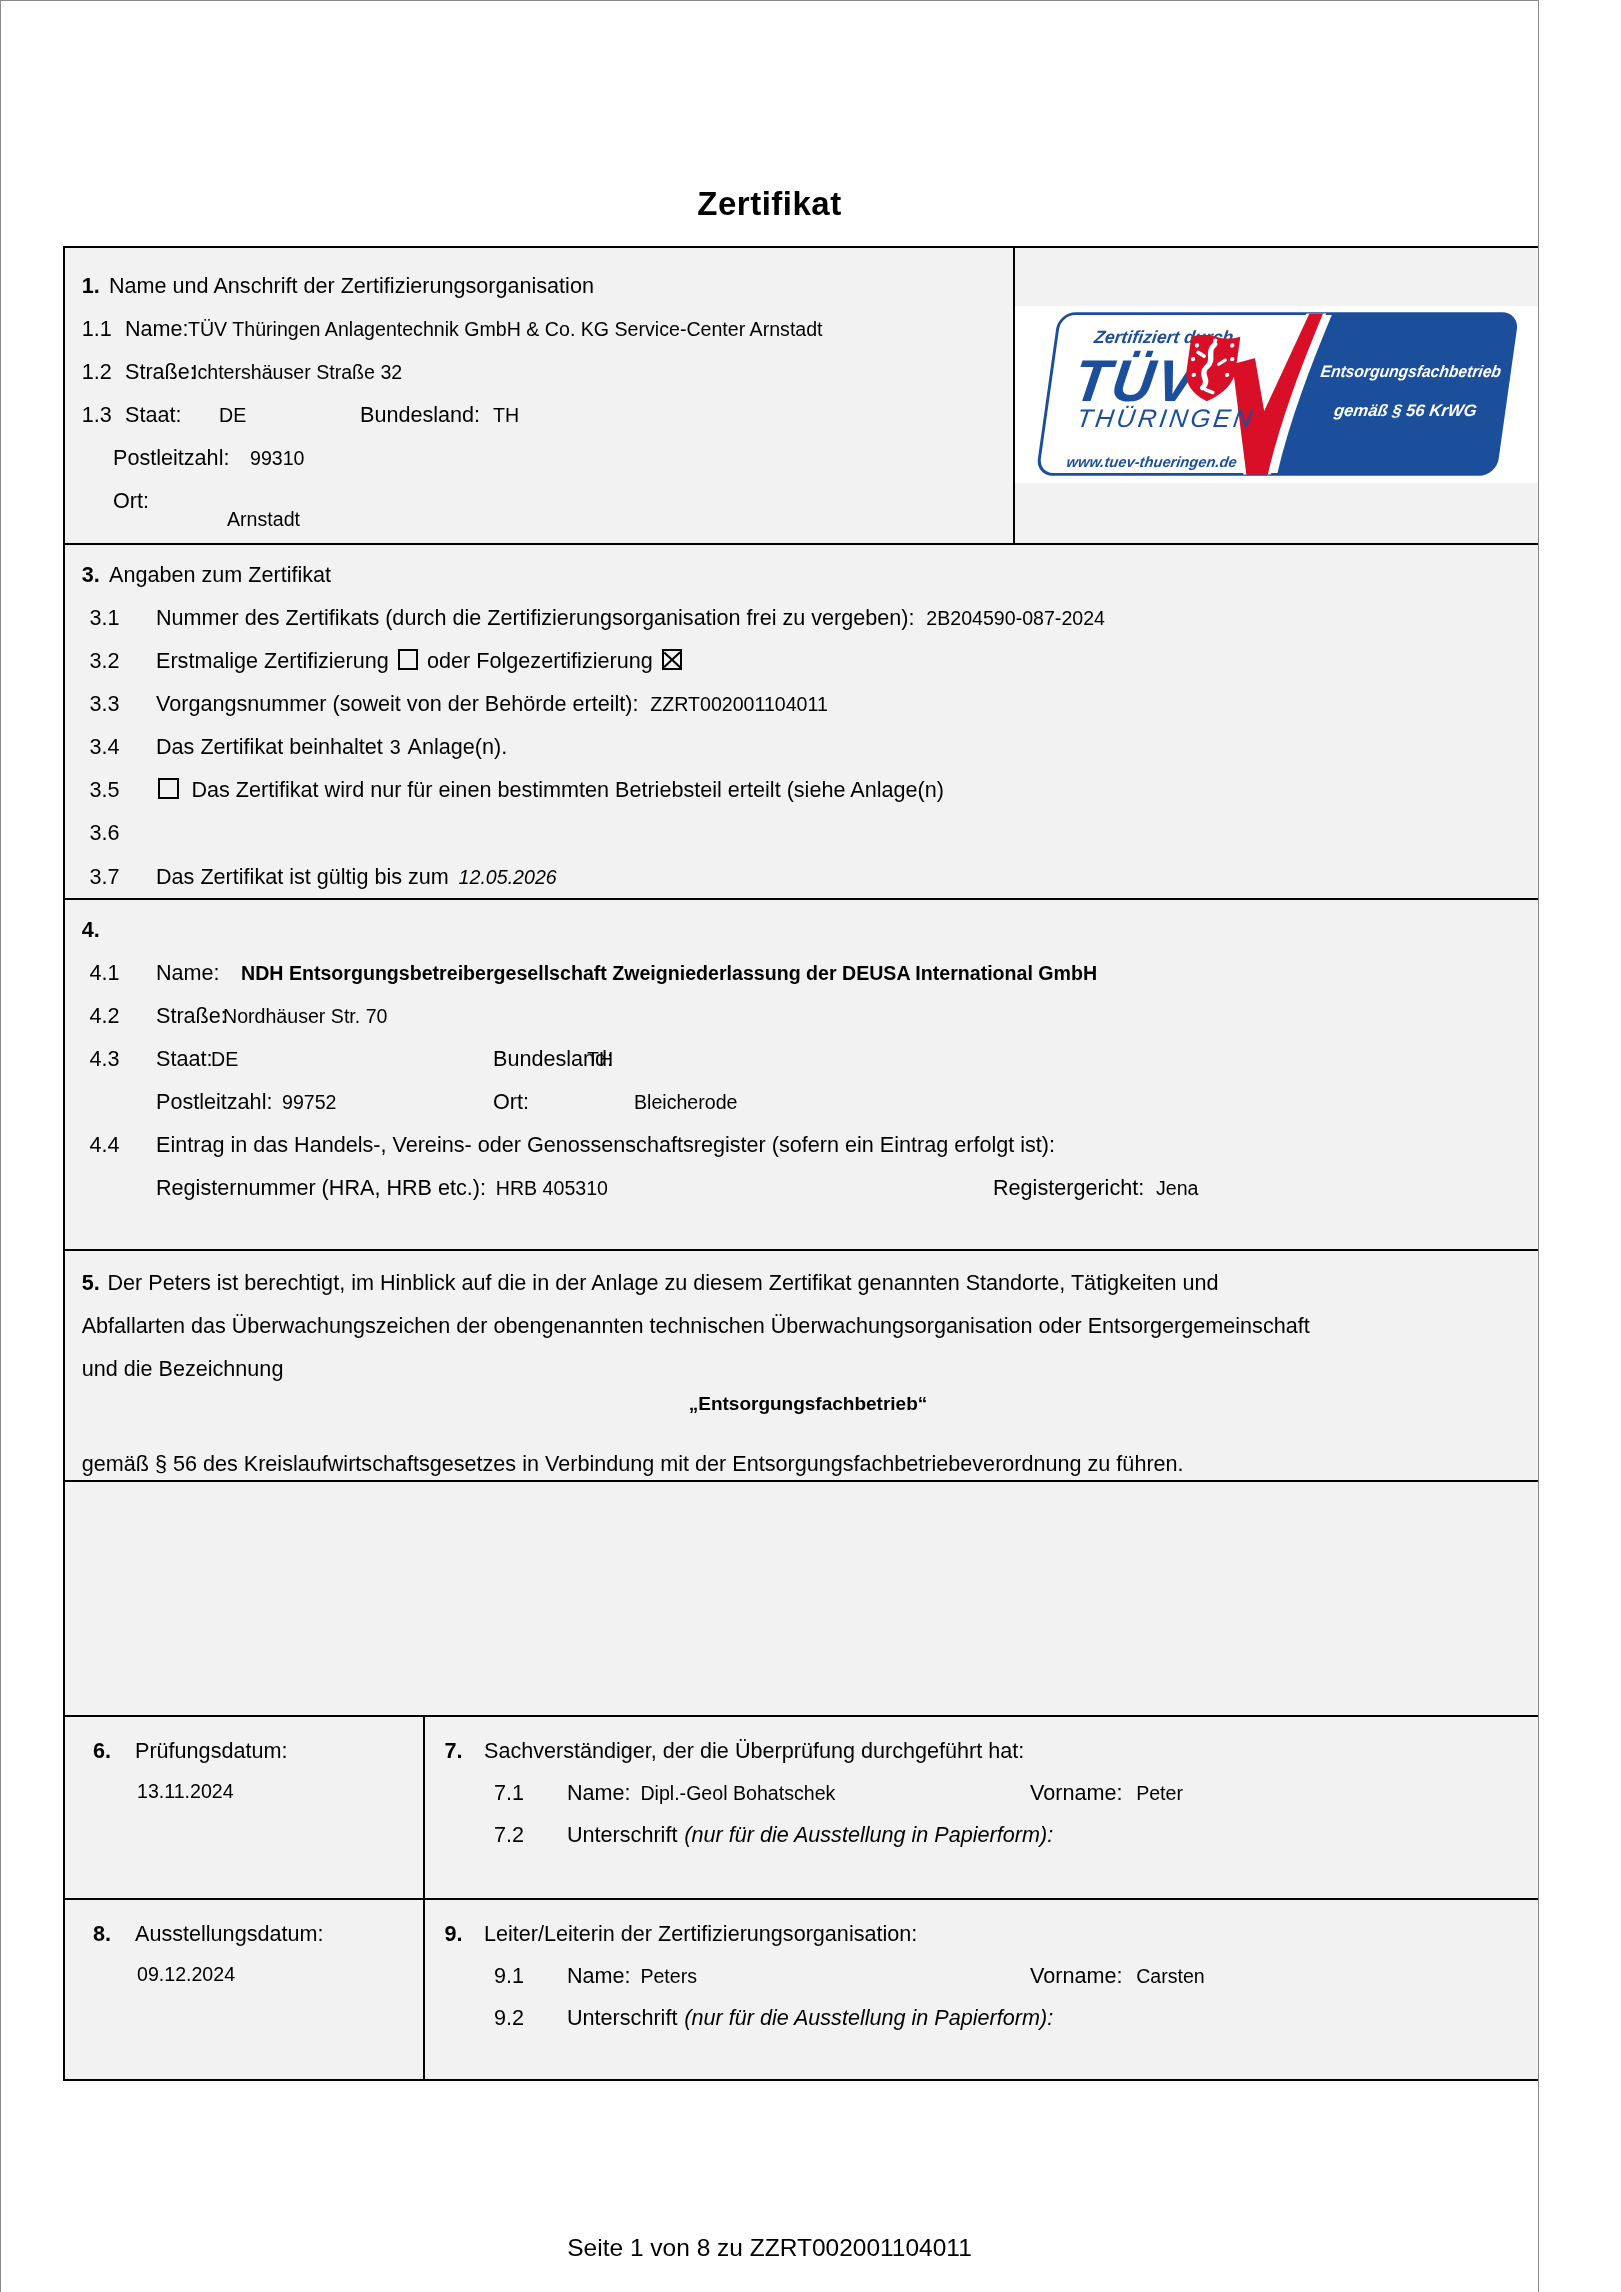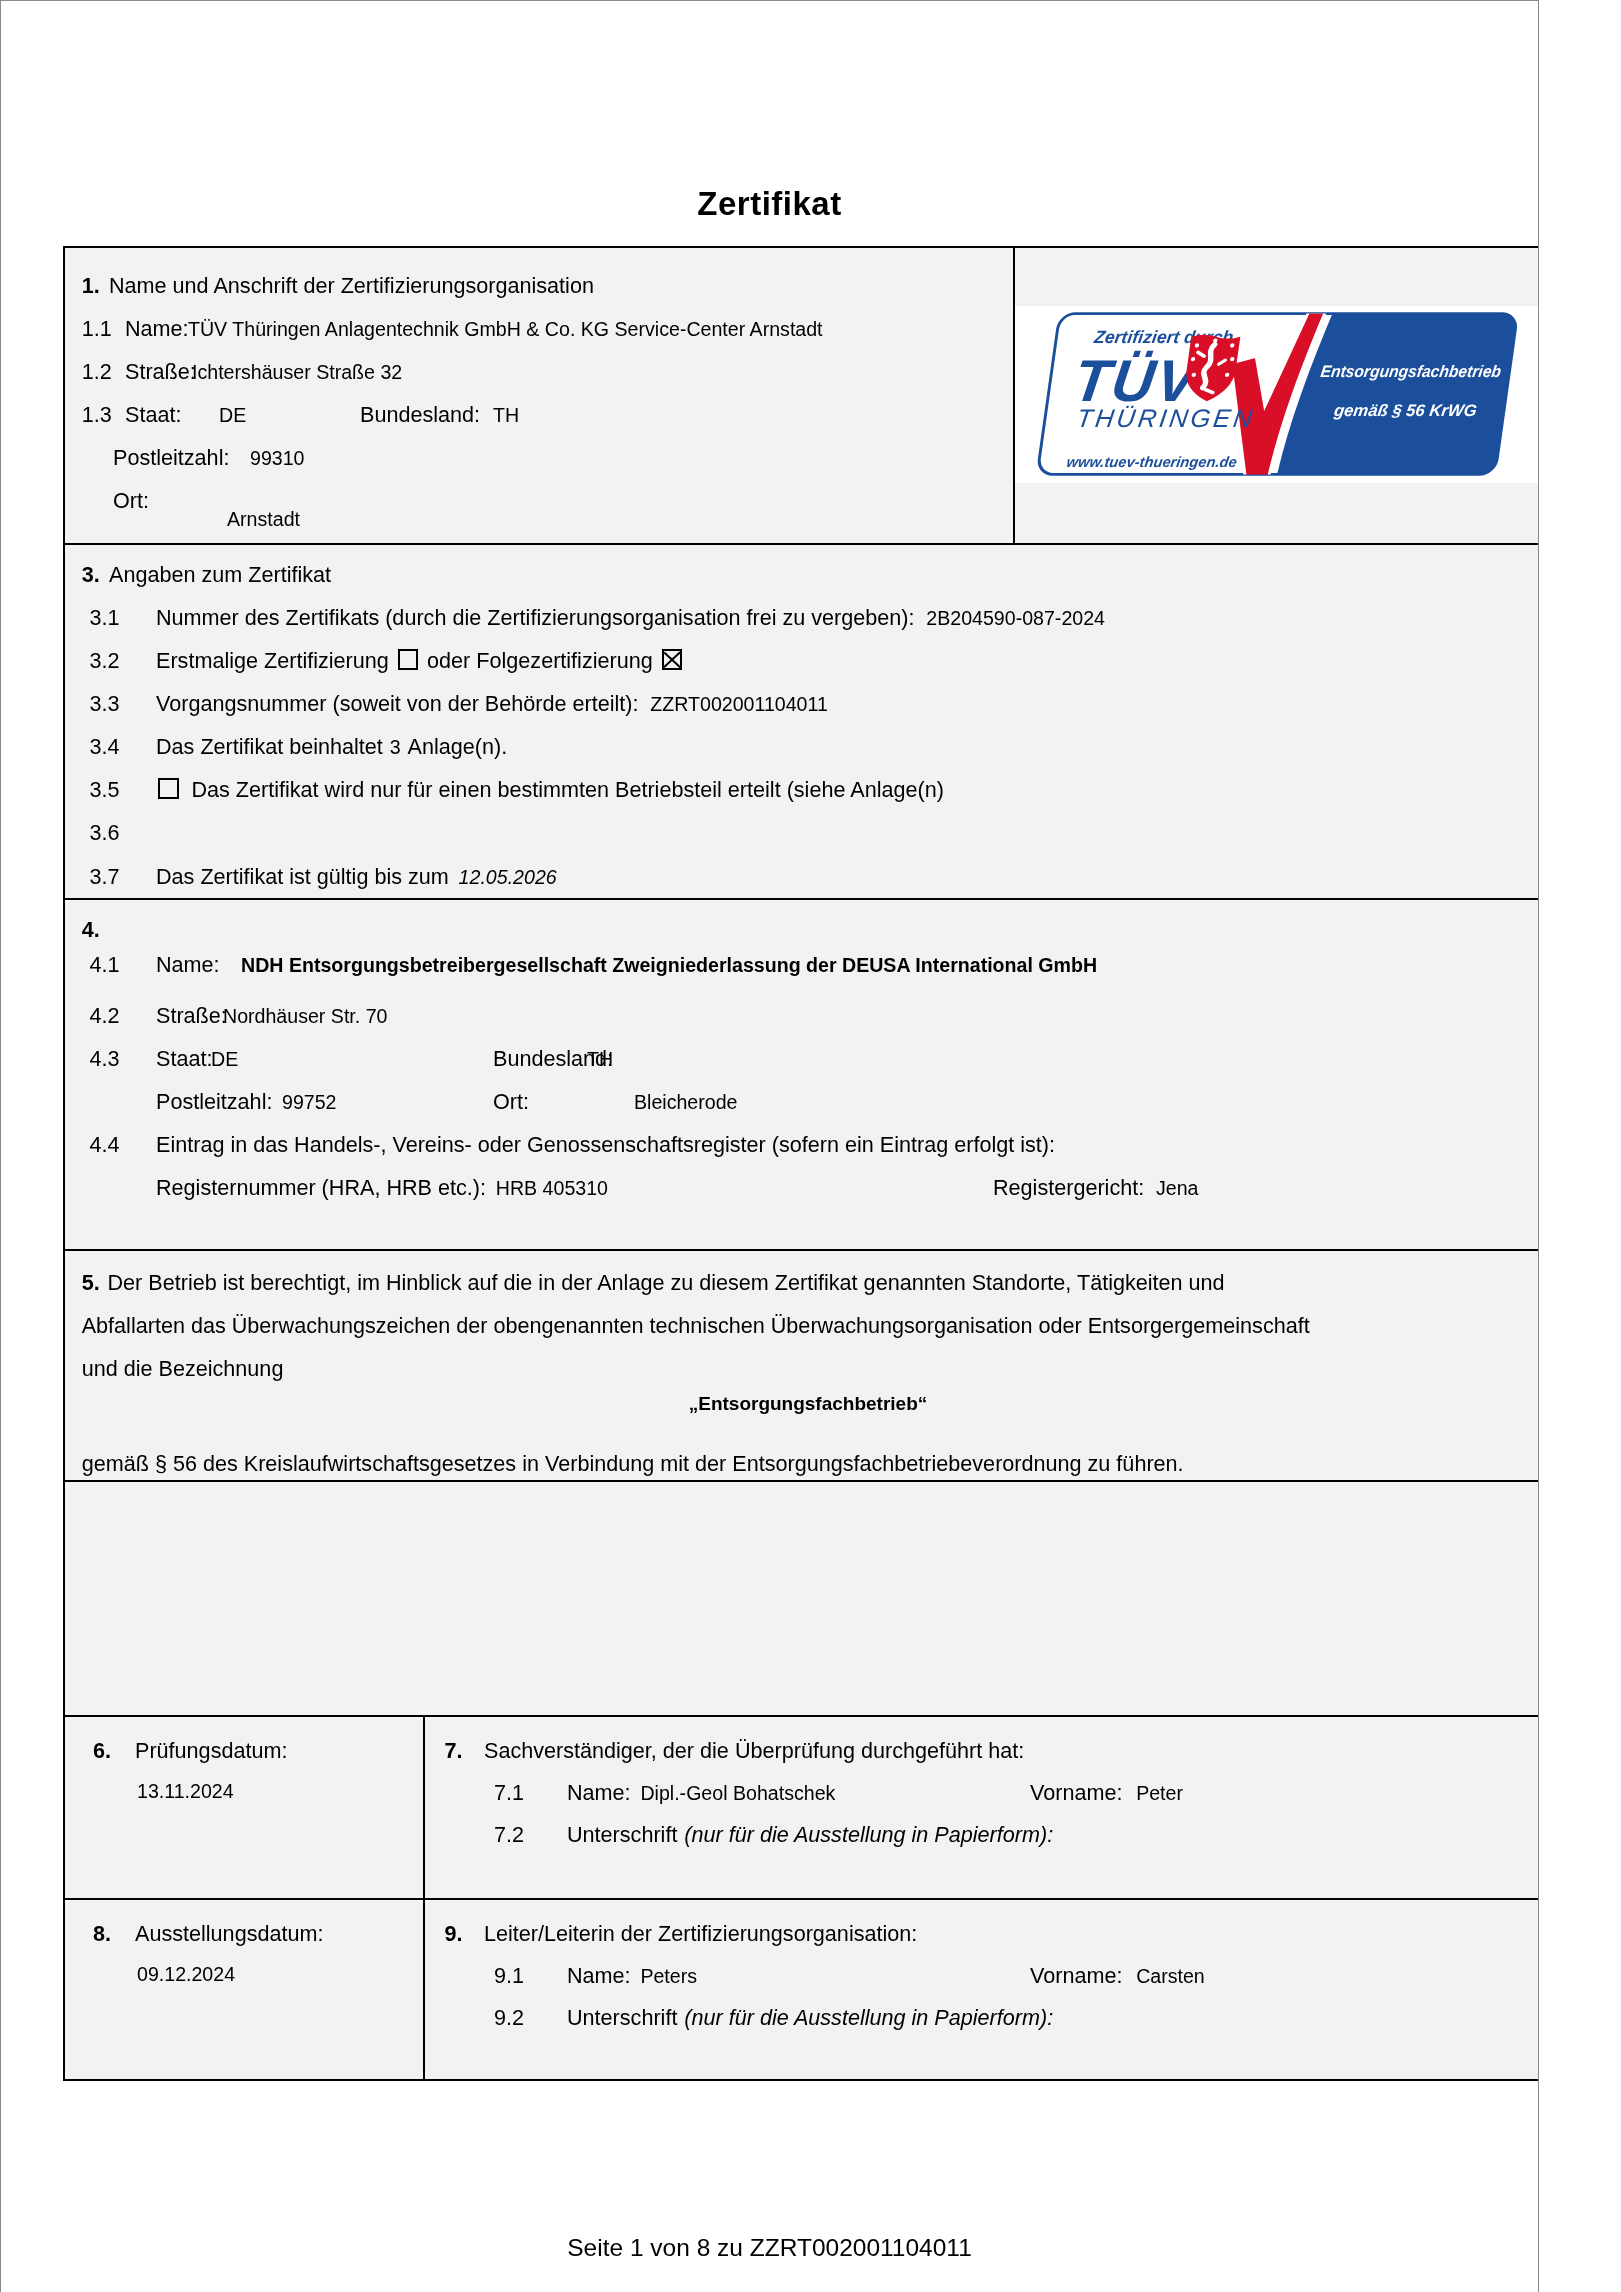--- a/index.html
+++ b/index.html
@@ -141,21 +141,21 @@
     <div class="line" style="top:319px;">
       <span class="a" style="left:24.5px;">3.7</span>
       <span class="a" style="left:91px;"><span>Das Zertifikat ist gültig bis zum</span><span class="val" style="margin-left:9.8px;font-style:italic;">12.05.2026</span></span>
     </div>
   </div>
 
   <div class="bx" style="top:897px;height:354px;">
     <div class="line" style="top:16.7px;">
       <span class="a bold" style="left:16.7px;">4.</span>
     </div>
-    <div class="line" style="top:52px;text-align:right;">
+    <div class="line" style="top:60px;text-align:right;">
       <span class="a" style="left:24.5px;">4.1</span>
       <span class="a" style="left:91px;">Name:</span>
       <span class="a val bold" style="left:176px;top:2px;">NDH Entsorgungsbetreibergesellschaft Zweigniederlassung der DEUSA International GmbH</span>
     </div>
     <div class="line" style="top:103px;">
       <span class="a" style="left:24.5px;">4.2</span>
       <span class="a" style="left:91px;">Straße:</span>
       <span class="a val" style="left:158px;top:2px;">Nordhäuser Str.  70</span>
     </div>
     <div class="line" style="top:146px;">
@@ -176,21 +176,21 @@
       <span class="a" style="left:91px;">Eintrag in das Handels-, Vereins- oder Genossenschaftsregister (sofern ein Eintrag erfolgt ist):</span>
     </div>
     <div class="line" style="top:275px;">
       <span class="a" style="left:91px;"><span>Registernummer (HRA, HRB etc.):</span><span class="val" style="margin-left:9.8px;">HRB 405310</span></span>
       <span class="a" style="left:928px;"><span>Registergericht:</span><span class="val" style="margin-left:11.8px;">Jena</span></span>
     </div>
   </div>
 
   <div class="bx" style="top:1248px;height:234px;">
     <div class="line" style="top:18.6px;">
-      <span class="a" style="left:16.7px;"><span class="bold">5.</span><span style="margin-left:7.8px;">Der Betrieb ist berechtigt, im Hinblick auf die in der Anlage zu diesem Zertifikat genannten Standorte, Tätigkeiten und</span></span>
+      <span class="a" style="left:16.7px;"><span class="bold">5.</span><span style="margin-left:7.8px;">Der Peters ist berechtigt, im Hinblick auf die in der Anlage zu diesem Zertifikat genannten Standorte, Tätigkeiten und</span></span>
     </div>
     <div class="line" style="top:62px;">
       <span class="a" style="left:16.7px;">Abfallarten das Überwachungszeichen der obengenannten technischen Überwachungsorganisation oder Entsorgergemeinschaft</span>
     </div>
     <div class="line" style="top:105px;">
       <span class="a" style="left:16.7px;">und die Bezeichnung</span>
     </div>
     <div class="line center-line" style="top:142px;height:37px;">„Entsorgungsfachbetrieb“</div>
     <div class="line" style="top:200px;">
       <span class="a" style="left:16.7px;">gemäß § 56 des Kreislaufwirtschaftsgesetzes in Verbindung mit der Entsorgungsfachbetriebeverordnung zu führen.</span>

